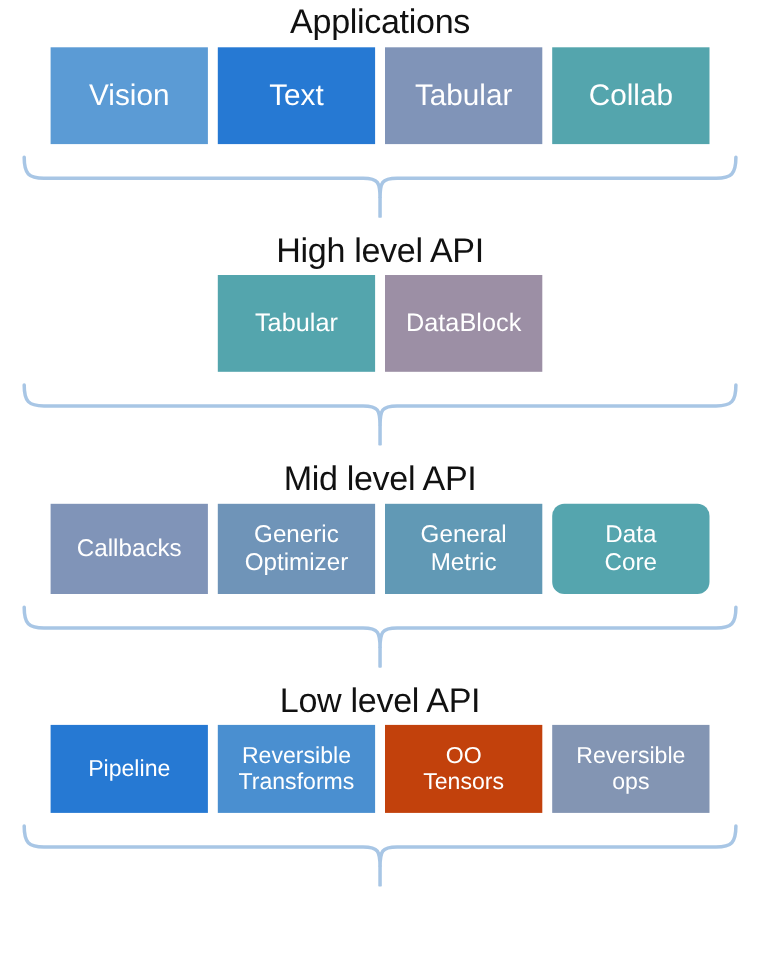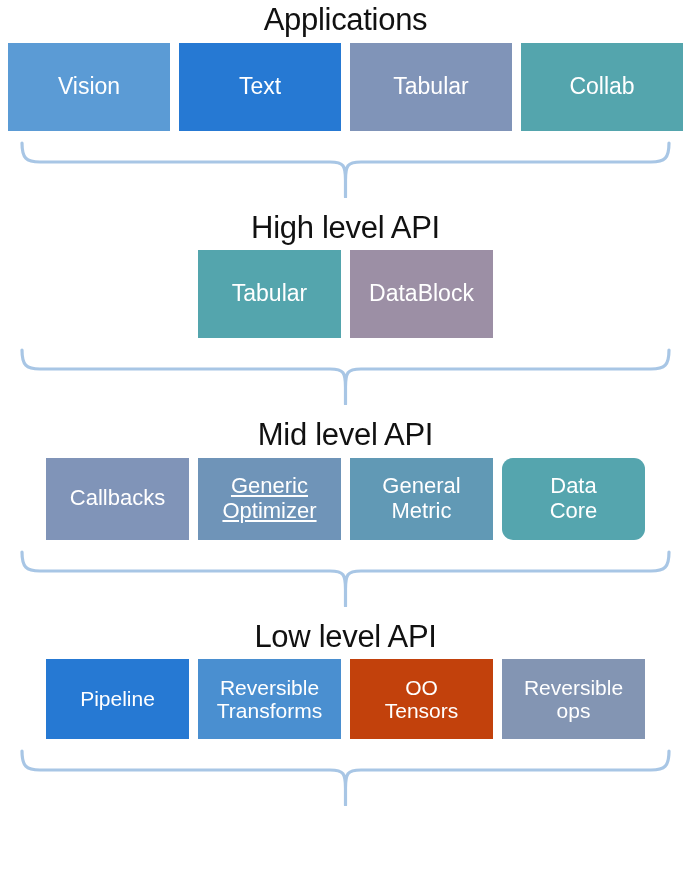--- a/index.html
+++ b/index.html
@@ -59,21 +59,21 @@
     text-align: center;
     font-size: 23px;
     line-height: 1.12;
     box-sizing: border-box;
     padding: 2px 6px;
     white-space: pre-line;
     font-family: "Liberation Sans", sans-serif;
   }
 
   
-  .row-apps .box     { width: 162px; height: 88px; font-size: 23px; }
+  .row-apps .box     { width: 143px; height: 88px; font-size: 27px; }
   .row-high .box     { width: 143px; height: 88px; font-size: 23px; }
   .row-mid .box      { width: 143px; height: 82px; font-size: 22px; }
   .row-low .box      { width: 143px; height: 80px; font-size: 21px; }
 
   .brace-wrap {
     width: 691px;
     height: 58px;
     display: block;
     margin-top: 9px;
   }
@@ -143,21 +143,21 @@
   </div>
 
   <div class="gap-sm"></div>
 
   <div class="layer">
     <div class="layer-title">Mid level API</div>
     <div class="box-row row-mid">
       <div class="box" style="background-color: rgb(128, 148, 184);">
         <span>Callbacks</span>
       </div>
-      <div class="box" style="background-color: rgb(111, 148, 184); text-decoration: underline;">
+      <div class="box" style="background-color: rgb(111, 148, 184);">
         <span>Generic
 Optimizer</span>
       </div>
       <div class="box" style="background-color: rgb(97, 153, 181);">
         <span>General
 Metric</span>
       </div>
       <div class="box" style="background-color: rgb(85, 165, 174); border-radius: 11px;">
         <span>Data
 Core</span>

